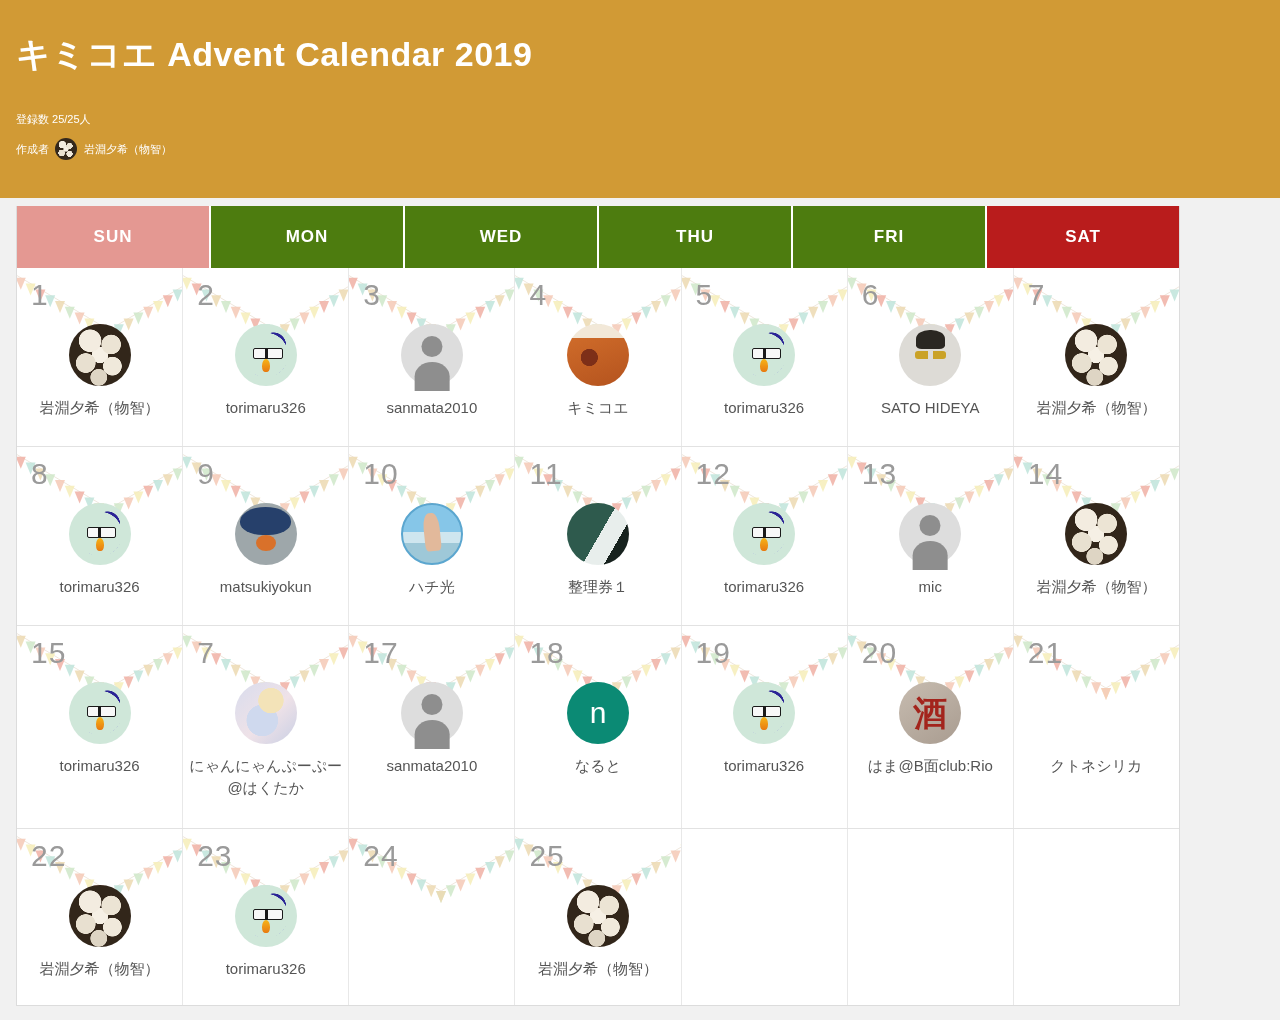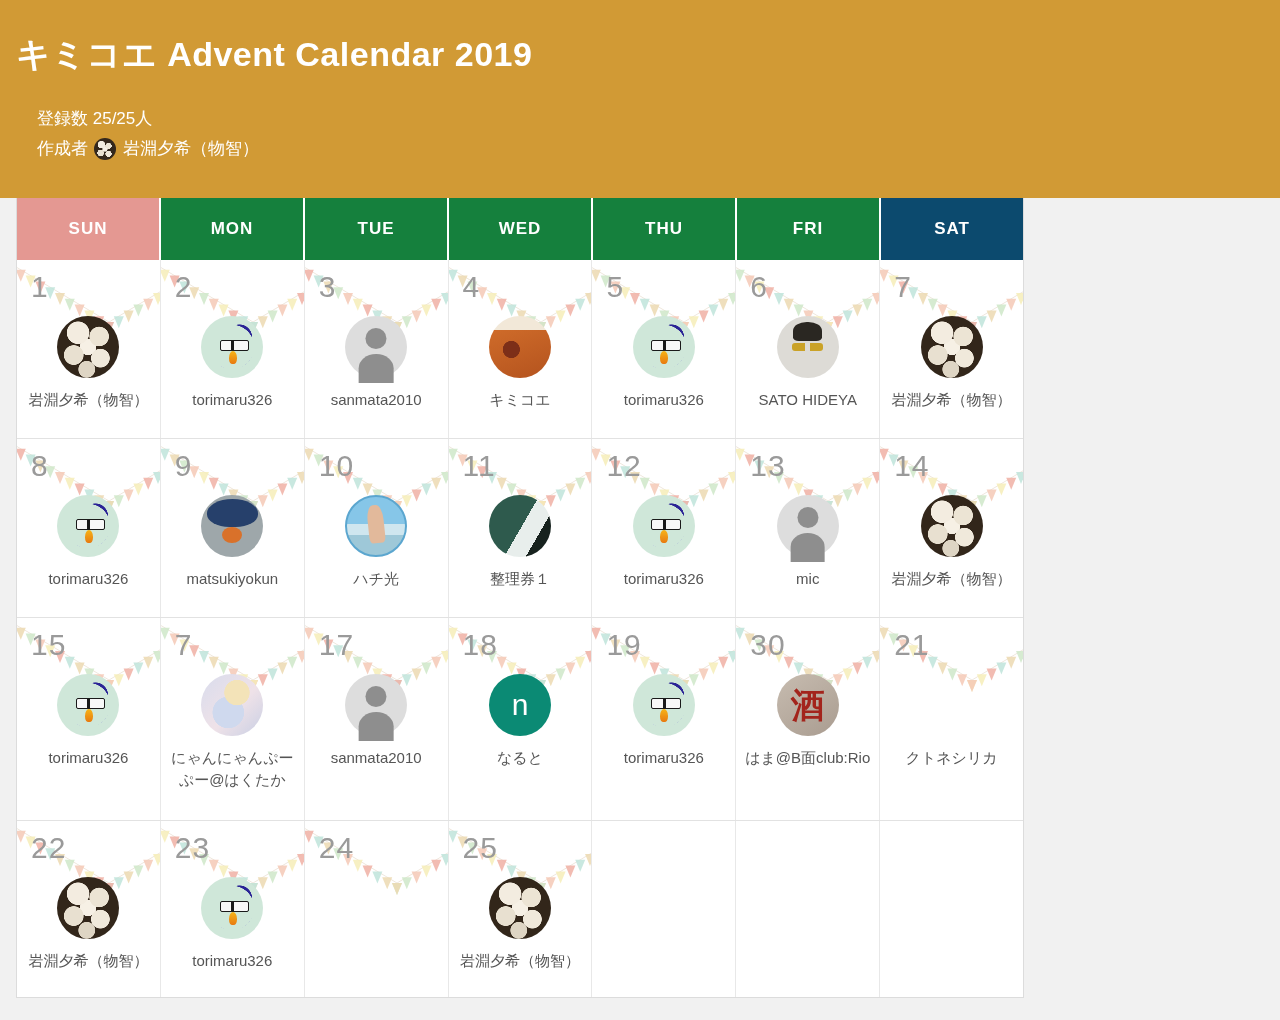--- a/index.html
+++ b/index.html
@@ -20,68 +20,67 @@
   }
   .page-title {
     font-size: 34px;
     font-weight: bold;
     letter-spacing: 0.5px;
     line-height: 48px;
     color: #ffffff;
   }
   .meta-block { margin-top: 26px; }
   .meta-row {
-    font-size: 17px;
+    font-size: 11px;
     line-height: 30px;
     color: #ffffff;
     display: flex;
     align-items: center;
-    margin-left: 21px;
   }
   .meta-label { white-space: pre; }
   .creator-avatar {
     display: inline-block;
     width: 22px; height: 22px;
     border-radius: 50%;
     margin: 0 7px 0 6px;
     background:
       radial-gradient(circle at 34% 30%, #f2ece0 0 17%, transparent 18%),
       radial-gradient(circle at 66% 36%, #ece5d6 0 15%, transparent 16%),
       radial-gradient(circle at 30% 68%, #e9e1d1 0 15%, transparent 16%),
       radial-gradient(circle at 66% 72%, #efe8da 0 14%, transparent 15%),
       radial-gradient(circle at 50% 50%, #f5efe4 0 16%, transparent 17%),
       #34281c;
     flex: 0 0 auto;
   }
 
   
   .calendar {
-    width: 1008px;
-    margin: 0 16px;
+    width: 1164px;
+    margin: 8px 16px;
     background: #ffffff;
     border: 1px solid #dcdcdc;
     border-top: none;
   }
   .dow-row { display: flex; }
   .dow-cell {
     flex: 1 1 0;
     height: 62px;
     display: flex;
     align-items: center;
     justify-content: center;
     color: #ffffff;
     font-size: 17px;
     font-weight: bold;
     letter-spacing: 1px;
-    background: #15803d;
+    background: #4d7c0f;
     border-right: 2px solid #ffffff;
   }
   .dow-cell:last-child { border-right: none; }
   .dow-cell.sun { background: #e49892; }
-  .dow-cell.sat { background: #0c4a6e; }
+  .dow-cell.sat { background: #b91c1c; }
 
   .week-row {
     display: flex;
     border-top: 1px solid #e2e2e2;
   }
   .week-row:first-of-type { border-top: none; }
 
   .day-cell {
     flex: 1 1 0;
     min-height: 178px;
@@ -334,21 +333,20 @@
       <span class="creator-avatar"></span>
       <span>岩淵夕希（物智）</span>
     </div>
   </div>
 </div>
 
 <div class="calendar">
   <div class="dow-row" id="dow-row">
       <div class="dow-cell sun">SUN</div>
       <div class="dow-cell ">MON</div>
-      <div class="dow-cell ">TUE</div>
       <div class="dow-cell ">WED</div>
       <div class="dow-cell ">THU</div>
       <div class="dow-cell ">FRI</div>
       <div class="dow-cell sat">SAT</div>
     </div>
   <div id="weeks">
       <div class="week-row">
         <div class="day-cell">
           <svg class="bunting" viewBox="0 0 178 88" preserveAspectRatio="none" xmlns="http://www.w3.org/2000/svg">
             <path d="M-6 4 L92 62" stroke="#efe7dd" stroke-width="1" fill="none"></path>
@@ -1000,21 +998,21 @@
             <polygon points="106.6,50.4 116.6,50.4 111.6,62.4" fill="#f6edb8" opacity="0.85"></polygon>
             <polygon points="116.4,44.6 126.4,44.6 121.4,56.6" fill="#f0b0a4" opacity="0.85"></polygon>
             <polygon points="126.19999999999999,38.8 136.2,38.8 131.2,50.8" fill="#bfe4da" opacity="0.85"></polygon>
             <polygon points="136,33 146,33 141,45" fill="#ecd9b2" opacity="0.85"></polygon>
             <polygon points="145.8,27.200000000000003 155.8,27.200000000000003 150.8,39.2" fill="#cfe7c9" opacity="0.85"></polygon>
             <polygon points="155.6,21.400000000000006 165.6,21.400000000000006 160.6,33.400000000000006" fill="#f4c9b6" opacity="0.85"></polygon>
             <polygon points="165.4,15.599999999999994 175.4,15.599999999999994 170.4,27.599999999999994" fill="#f6edb8" opacity="0.85"></polygon>
             <polygon points="175.2,9.799999999999997 185.2,9.799999999999997 180.2,21.799999999999997" fill="#f0b0a4" opacity="0.85"></polygon>
             <polygon points="185,4 195,4 190,16" fill="#bfe4da" opacity="0.85"></polygon>
           </svg>
-          <div class="day-number">30</div>
+          <div class="day-number">20</div>
           <div class="entry">
             <div class="avatar av-kanji">酒</div>
             <div class="entry-name">はま@B面club:Rio</div>
           </div>
         </div>
         <div class="day-cell">
           <svg class="bunting" viewBox="0 0 178 88" preserveAspectRatio="none" xmlns="http://www.w3.org/2000/svg">
             <path d="M-6 4 L92 62" stroke="#efe7dd" stroke-width="1" fill="none"></path>
             <polygon points="-11,4 -1,4 -6,16" fill="#bfe4da" opacity="0.85"></polygon>
             <polygon points="-1.1999999999999993,9.8 8.8,9.8 3.8000000000000007,21.8" fill="#ecd9b2" opacity="0.85"></polygon>

